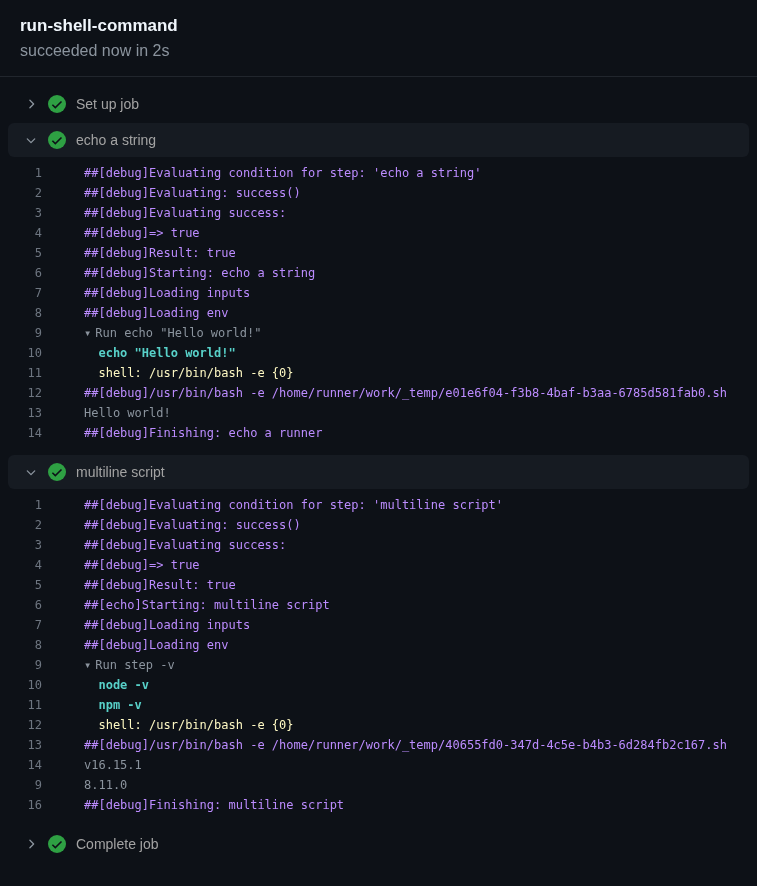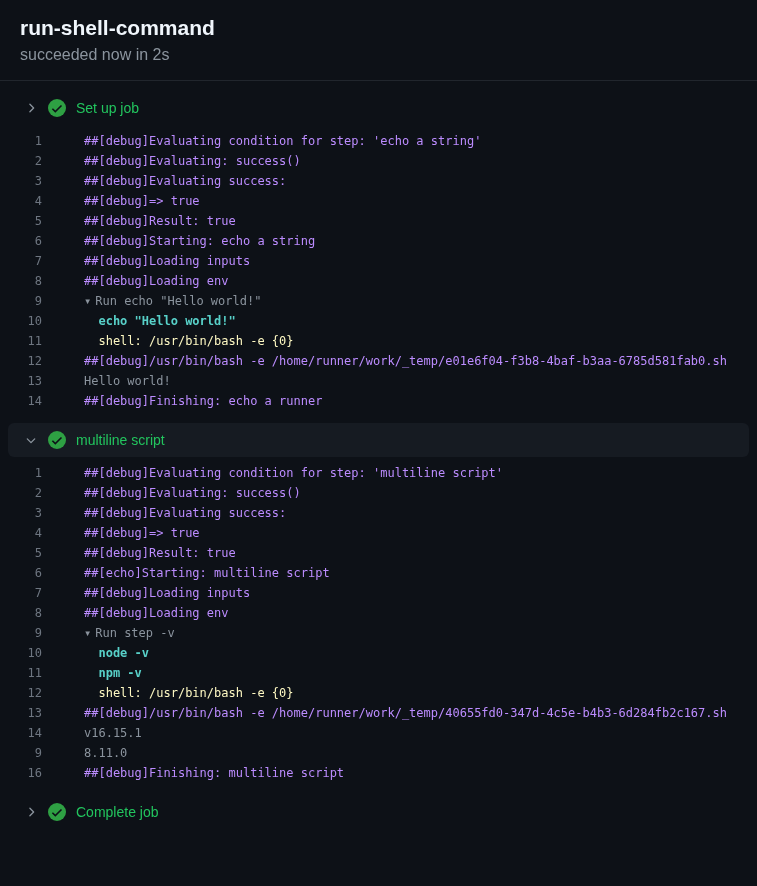--- a/index.html
+++ b/index.html
@@ -9,21 +9,21 @@
     font-family: -apple-system, BlinkMacSystemFont, "Segoe UI", Helvetica, Arial, sans-serif;
     font-size: 14px;
     width: 757px;
     min-height: 886px;
   }
   .header {
     padding: 16px 20px;
     border-bottom: 1px solid #21262d;
   }
   .job-title {
-    font-size: 21px;
+    font-size: 17px;
     font-weight: 600;
     color: #f0f6fc;
     margin-bottom: 6px;
   }
   .job-status {
     font-size: 16px;
     color: #8b949e;
   }
   .steps {
     padding: 8px 0 16px 0;
@@ -45,21 +45,21 @@
     height: 14px;
     fill: #8b949e;
     flex-shrink: 0;
   }
   .check-circle {
     width: 18px;
     height: 18px;
     flex-shrink: 0;
   }
   .step-name {
-    color: #22c55e;
+    color: #a3a3a3;
     font-size: 14px;
   }
   .log-block {
     font-family: ui-monospace, SFMono-Regular, "SF Mono", Menlo, Consolas, monospace;
     font-size: 12px;
     line-height: 20px;
     padding: 4px 0 10px 0;
   }
   .log-line {
     display: flex;
@@ -101,20 +101,30 @@
     <div class="step-header">
       <svg class="chevron" viewBox="0 0 16 16">
         <path d="M6.22 3.22a.75.75 0 011.06 0l4.25 4.25a.75.75 0 010 1.06l-4.25 4.25a.75.75 0 01-1.06-1.06L9.94 8 6.22 4.28a.75.75 0 010-1.06z"></path>
       </svg>
       <svg class="check-circle" viewBox="0 0 16 16">
         <circle cx="8" cy="8" r="8" fill="#2ea043"></circle>
         <path fill="#0d1117" d="M6.5 10.3L4.4 8.2l-1 1 3.1 3.1 6-6-1-1z"></path>
       </svg>
       <span class="step-name">Set up job</span>
     </div>
+    <div class="step-header expanded">
+      <svg class="chevron" viewBox="0 0 16 16">
+        <path d="M12.78 6.22a.75.75 0 010 1.06l-4.25 4.25a.75.75 0 01-1.06 0L3.22 7.28a.75.75 0 011.06-1.06L8 9.94l3.72-3.72a.75.75 0 011.06 0z"></path>
+      </svg>
+      <svg class="check-circle" viewBox="0 0 16 16">
+        <circle cx="8" cy="8" r="8" fill="#2ea043"></circle>
+        <path fill="#0d1117" d="M6.5 10.3L4.4 8.2l-1 1 3.1 3.1 6-6-1-1z"></path>
+      </svg>
+      <span class="step-name">echo a string</span>
+    </div>
     <div class="log-block">
       <div class="log-line">
         <span class="ln">1</span>
         <span class="lc"><span class="debug">##[debug]Evaluating condition for step: 'echo a string'</span></span>
       </div>
       <div class="log-line">
         <span class="ln">2</span>
         <span class="lc"><span class="debug">##[debug]Evaluating: success()</span></span>
       </div>
       <div class="log-line">

